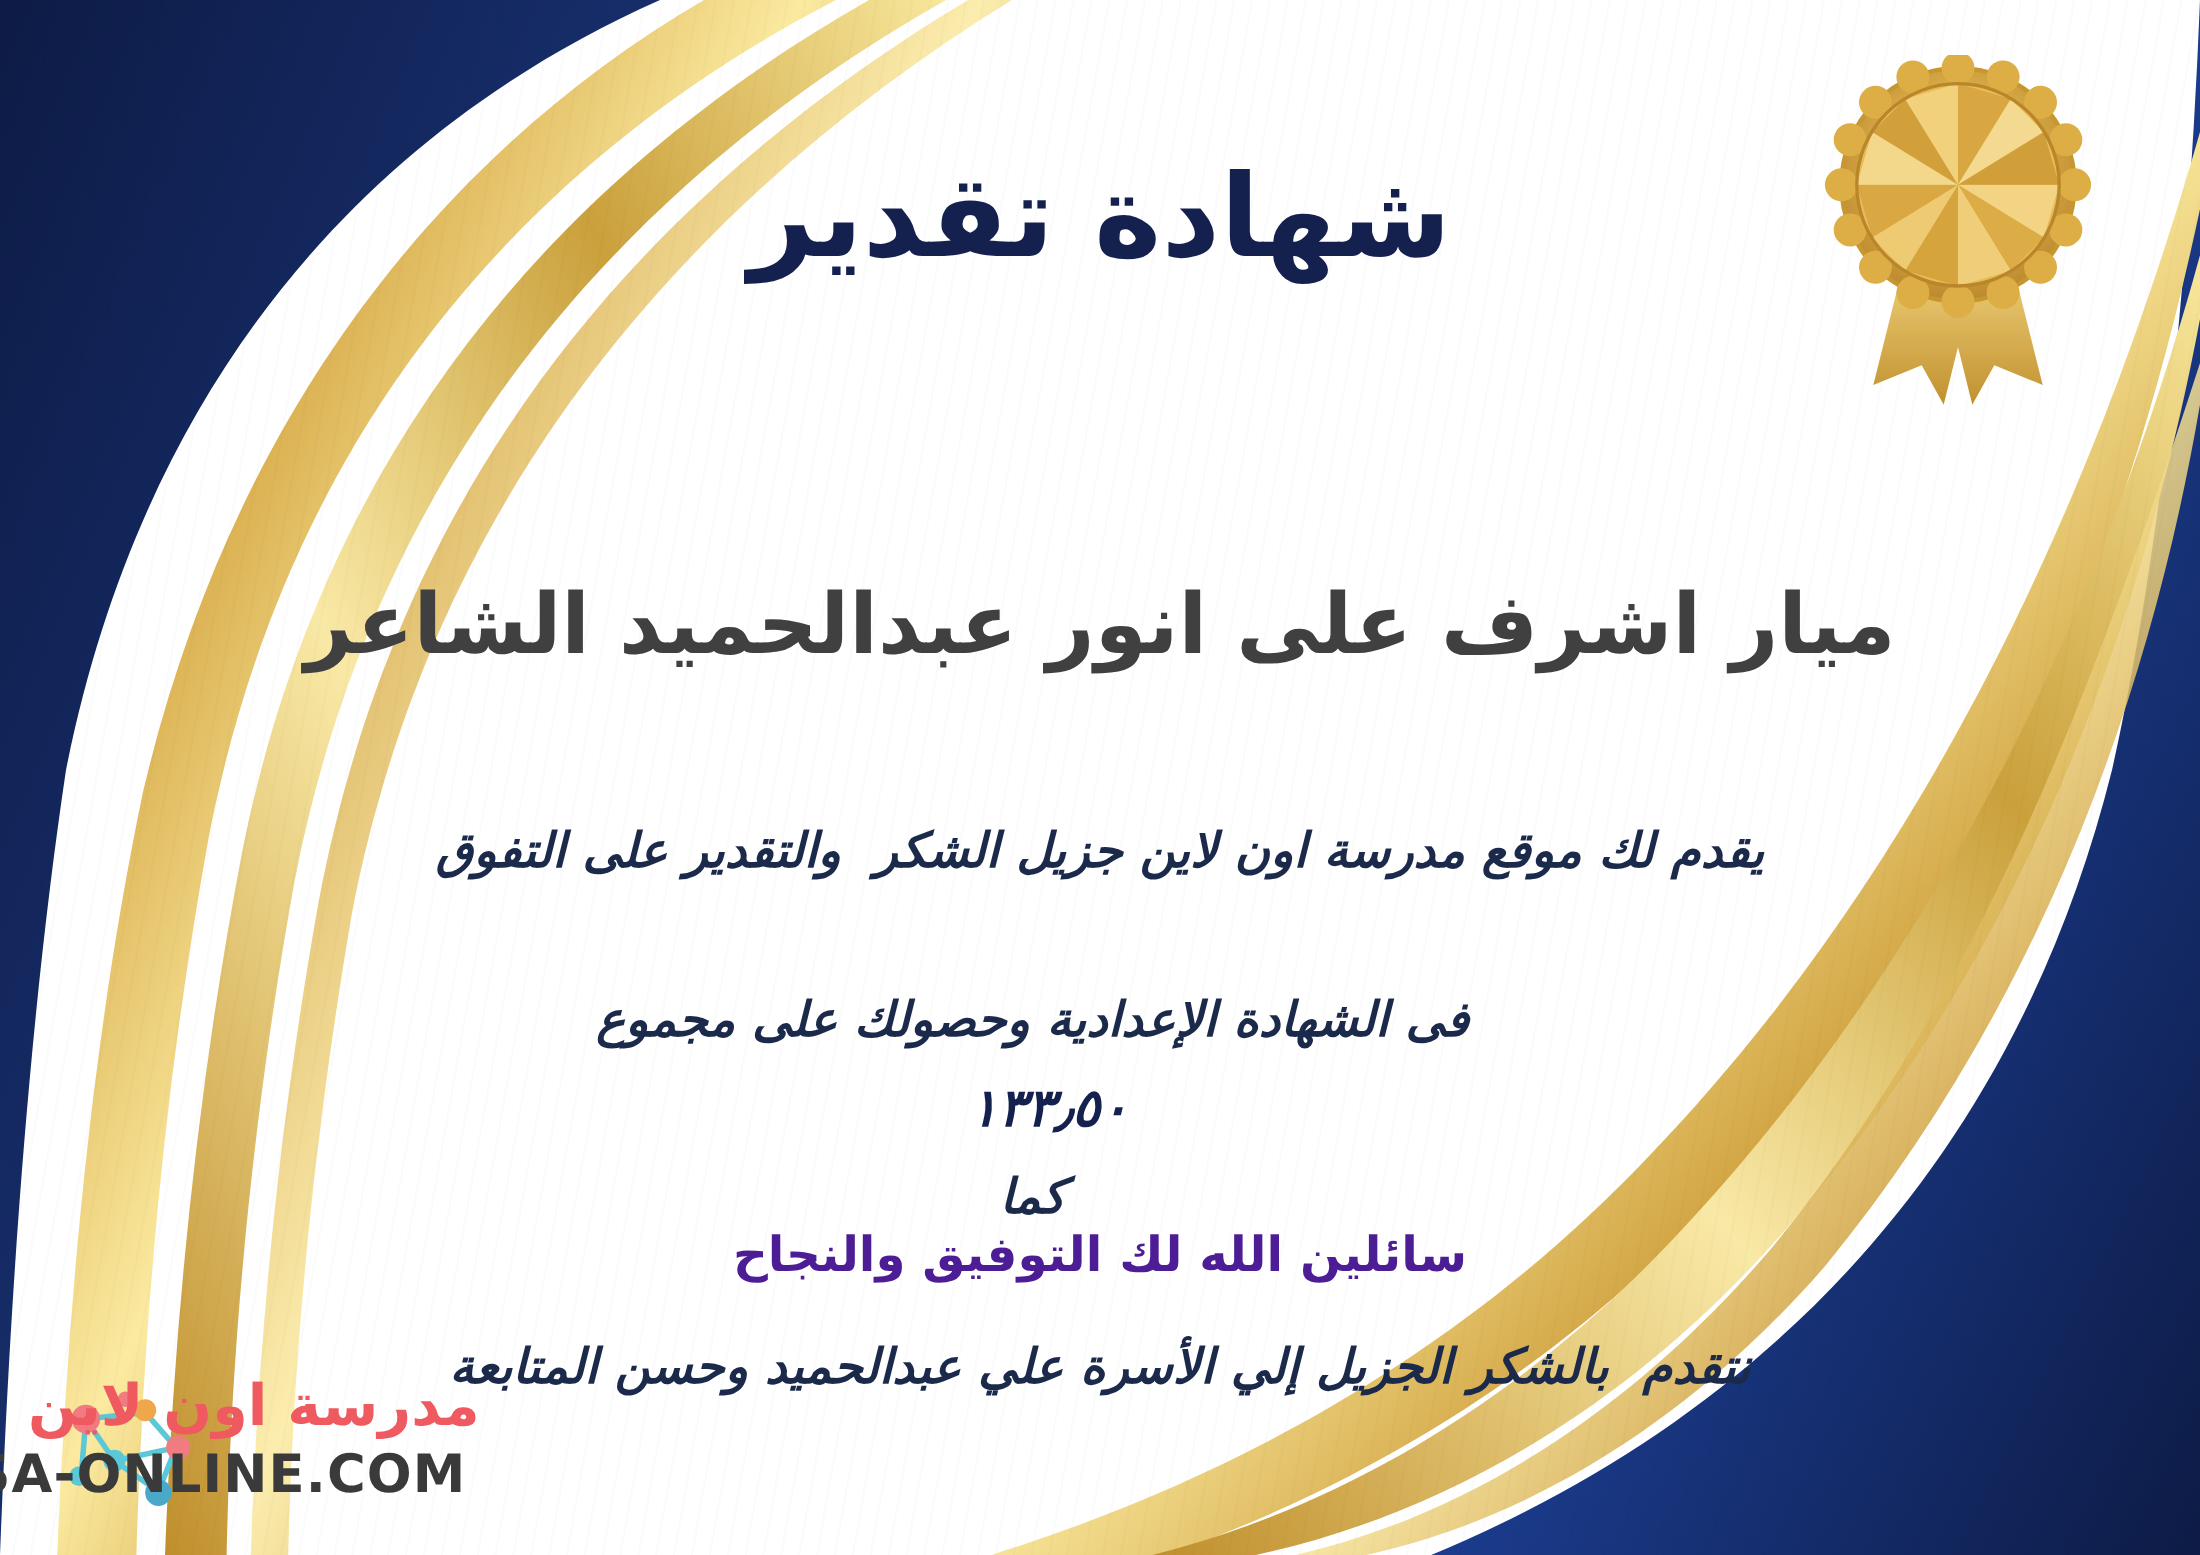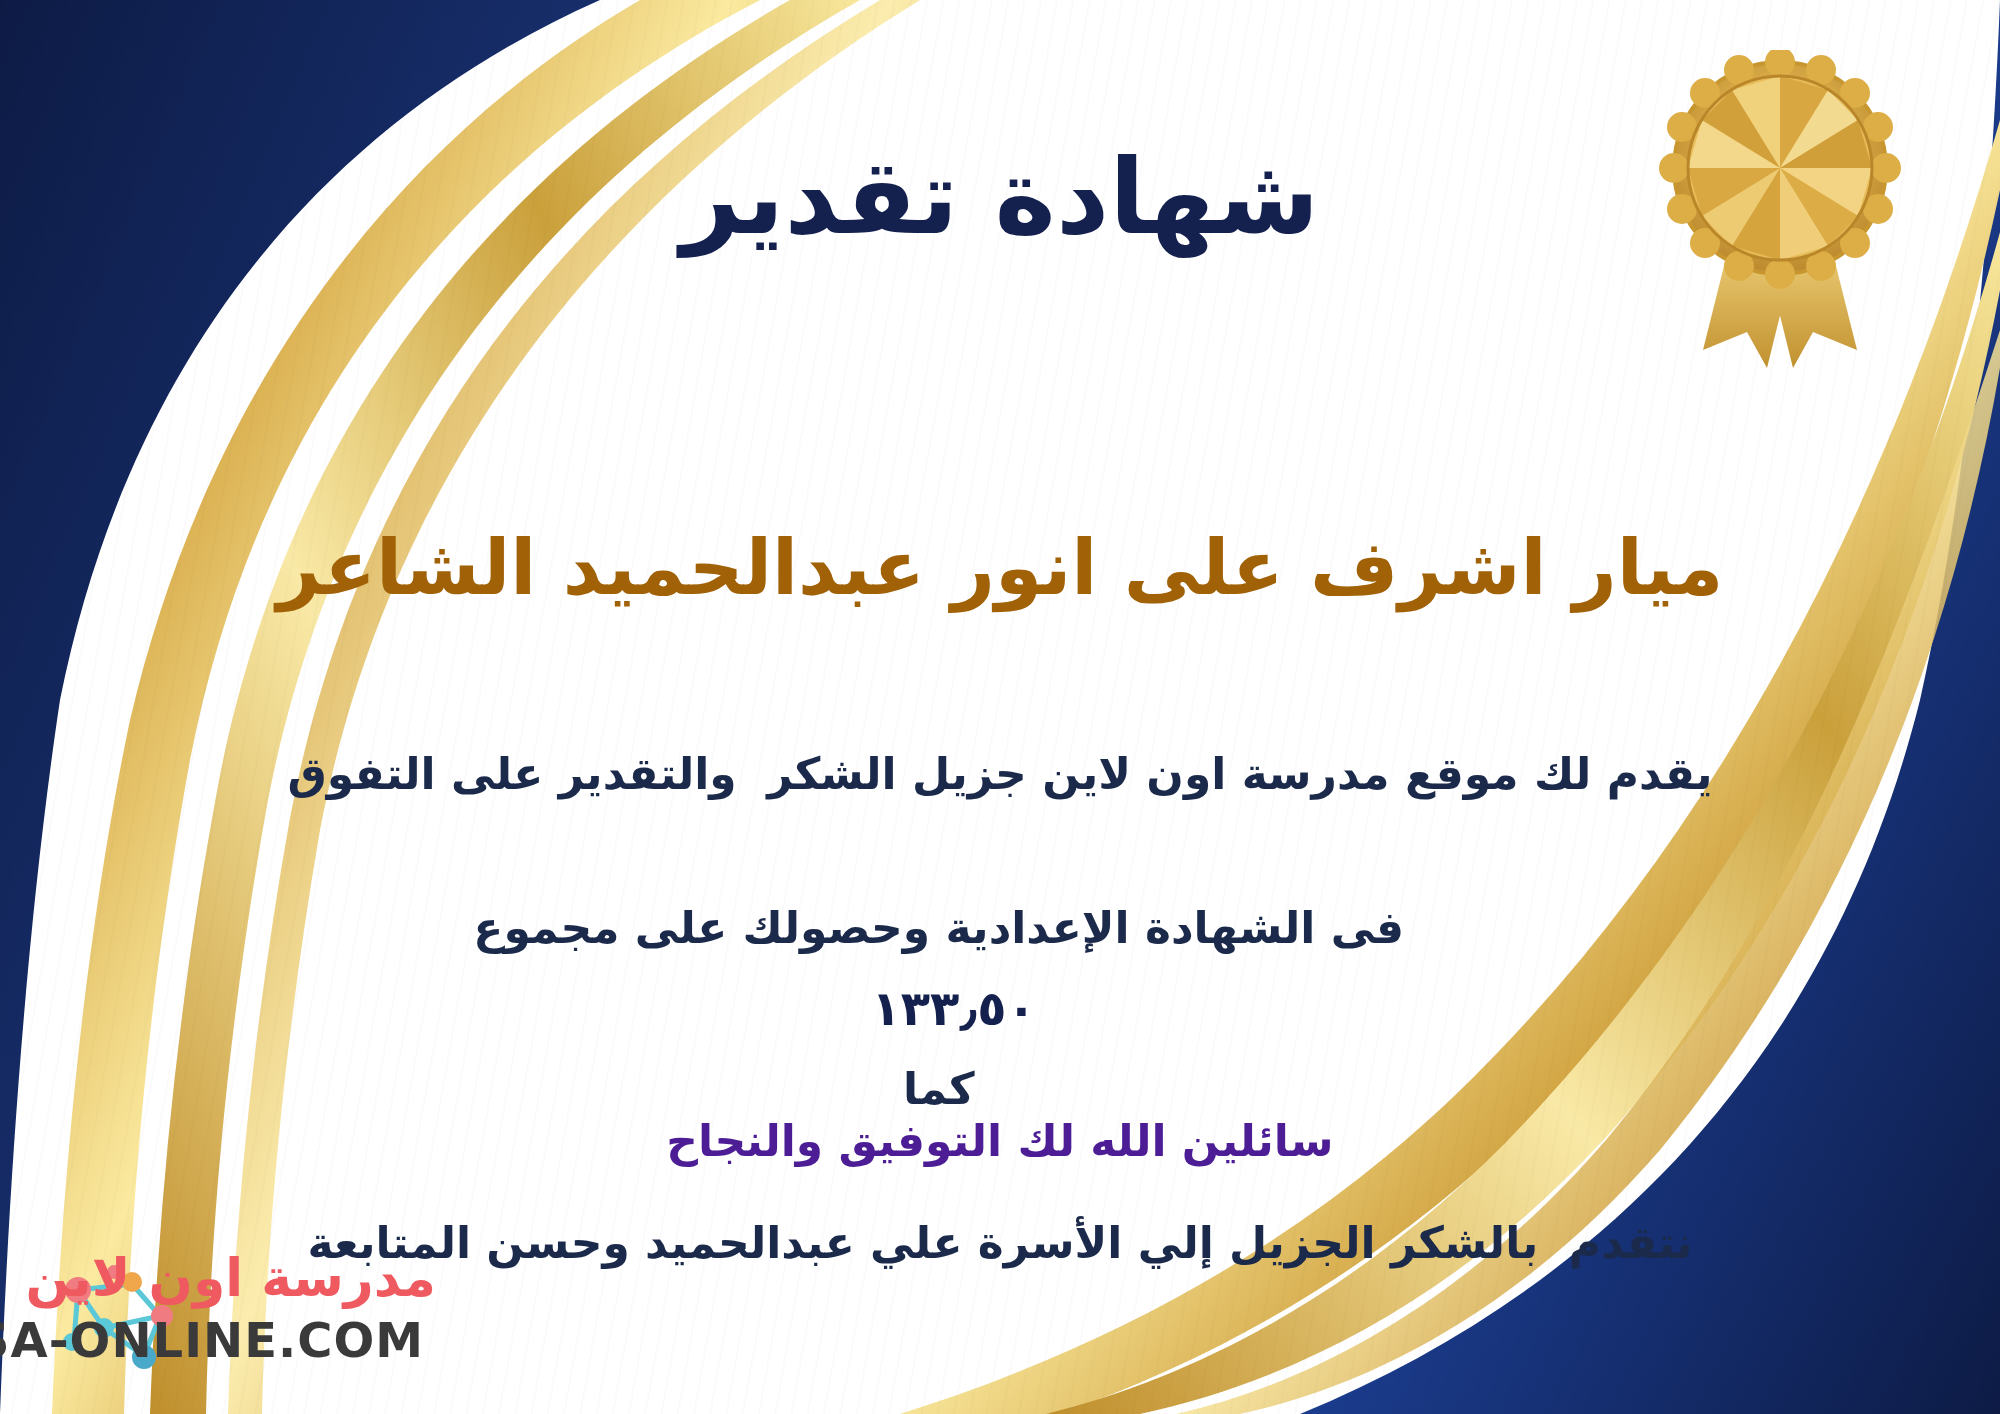--- a/index.html
+++ b/index.html
@@ -66,34 +66,35 @@
   }
 
   .recipient {
     position: absolute;
     top: 520px;
     left: 120px;
     right: 120px;
     text-align: center;
     font-size: 76px;
     font-weight: bold;
-    color: #a16207;
+    color: #404040;
     line-height: 1.25;
   }
 
   .body-text {
     position: absolute;
     top: 735px;
     left: 60px;
     right: 60px;
     text-align: center;
     font-size: 44px;
     color: #1b2a4a;
     line-height: 1.75;
     font-weight: 600;
+    font-style: italic;
   }
 
   .body-line {
     display: block;
     white-space: pre-wrap;
   }
 
   .grade {
     font-weight: bold;
     color: #14204e;

